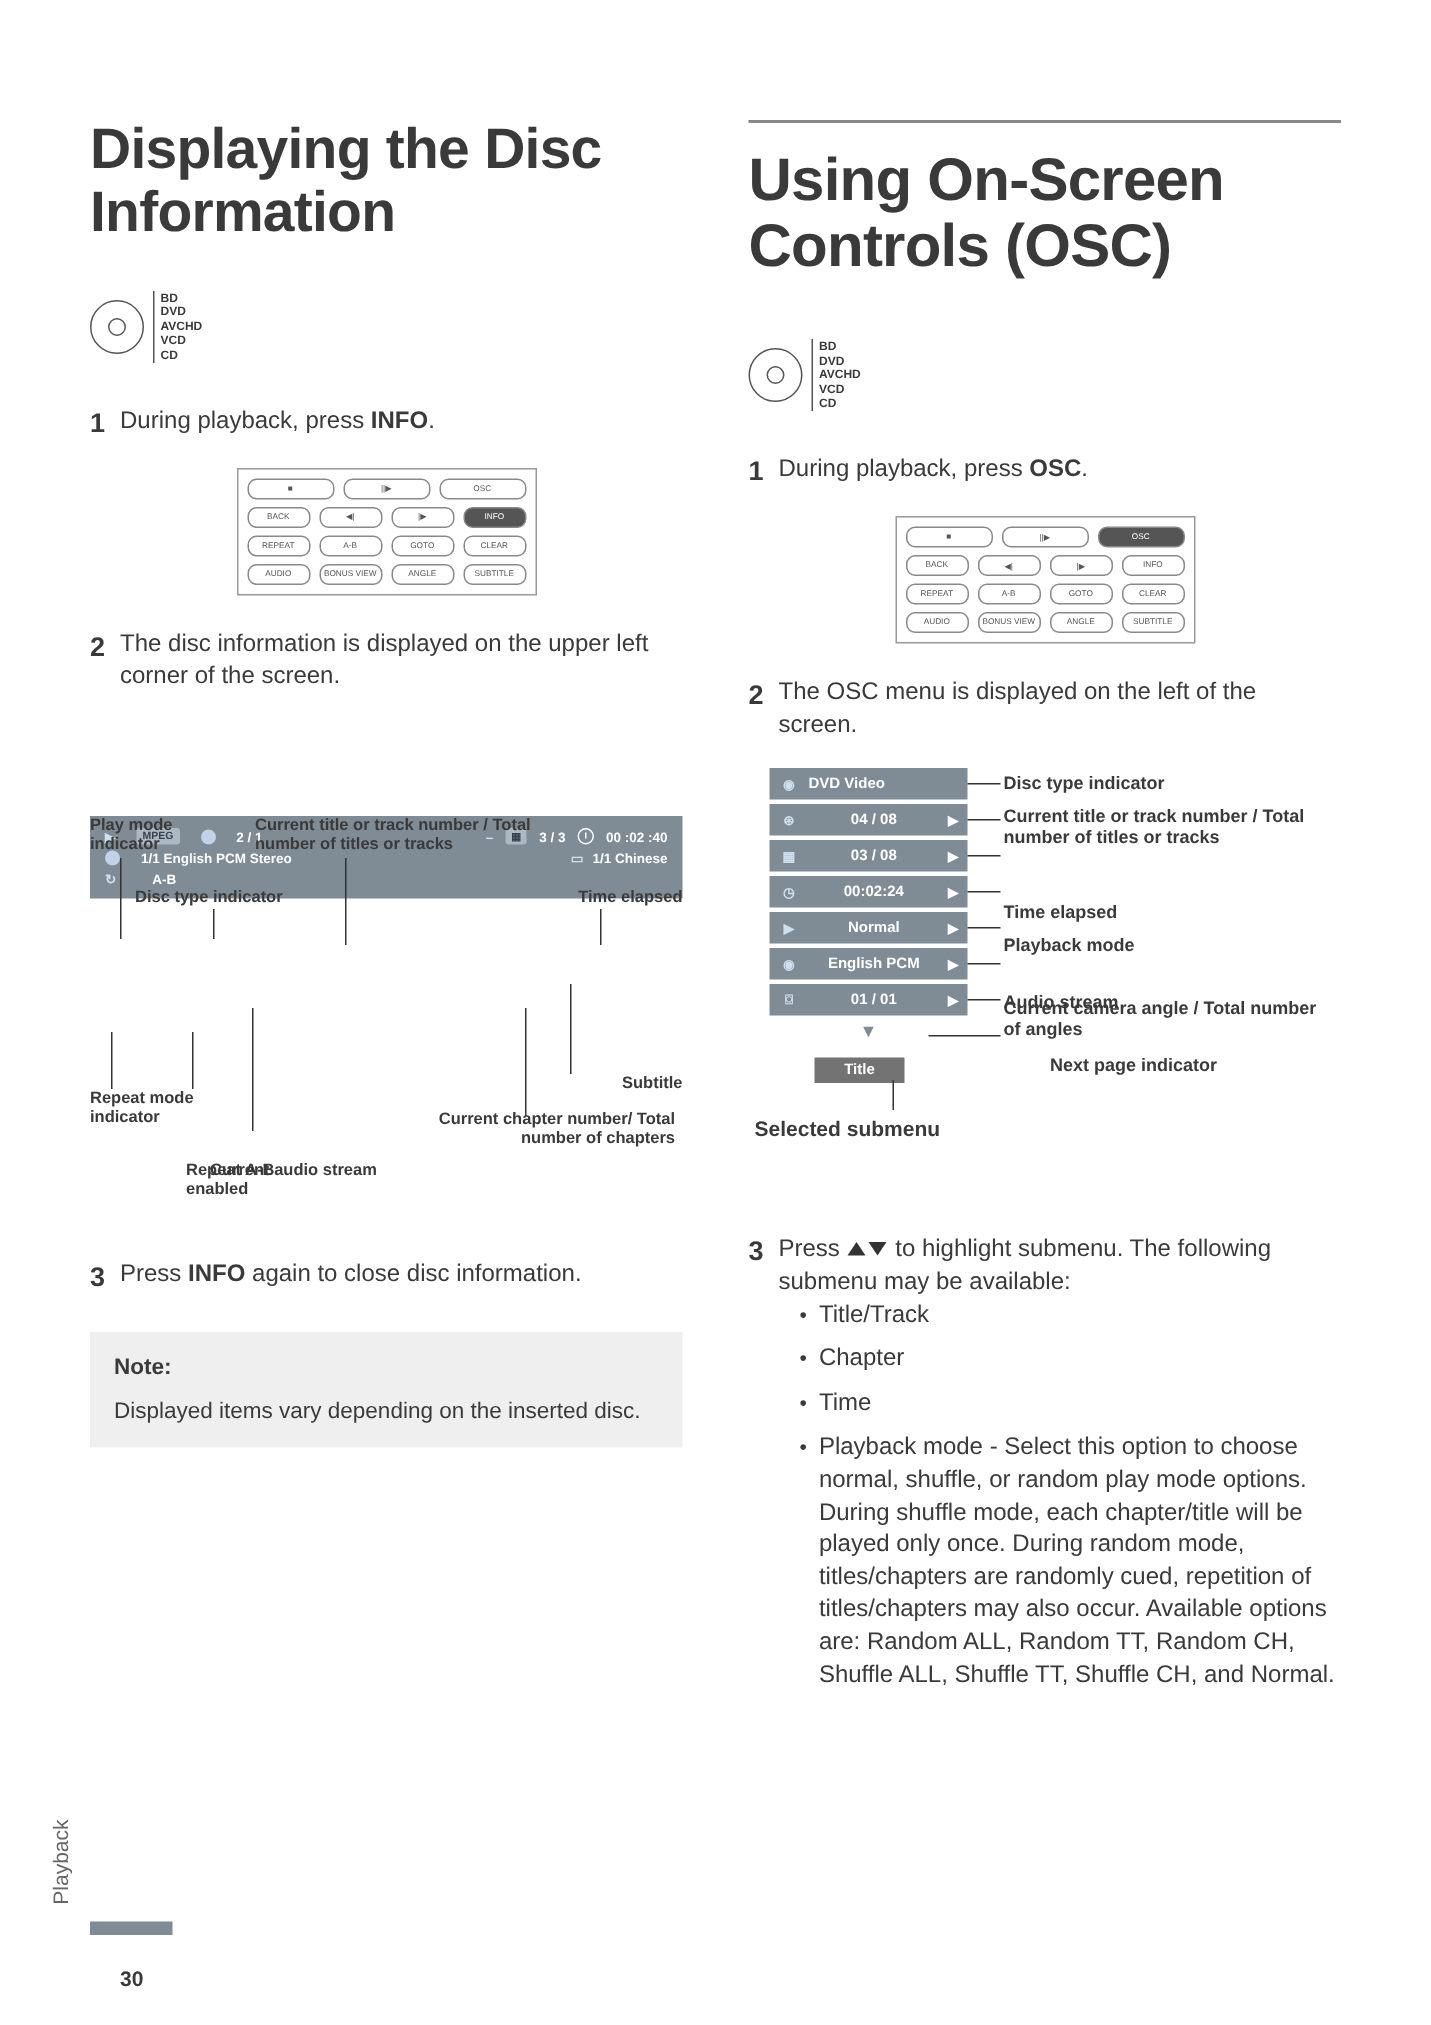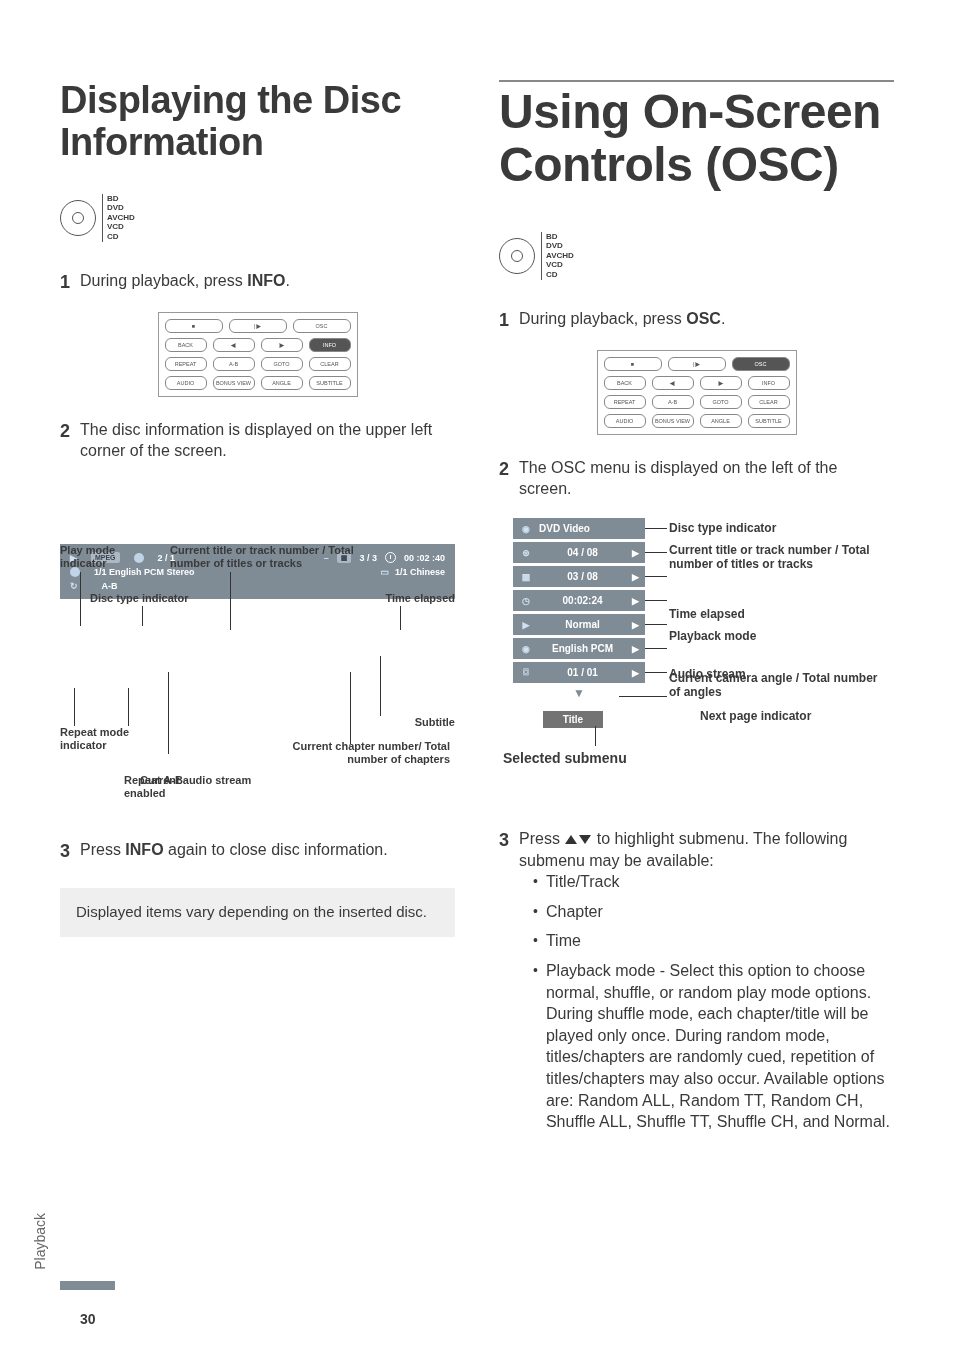--- a/index.html
+++ b/index.html
@@ -24,26 +24,26 @@
     font-family: "Arial Narrow", Arial, sans-serif;
     font-weight: bold;
     font-size: 38px;
     line-height: 1.1;
     margin-bottom: 30px;
     letter-spacing: -0.5px;
   }
   .giant-title {
     font-family: "Arial Narrow", Arial, sans-serif;
     font-weight: bold;
-    font-size: 48px;
+    font-size: 40px;
     line-height: 1.1;
     margin-bottom: 40px;
     letter-spacing: -0.5px;
     border-top: 2px solid #888;
-    padding-top: 4px;
+    padding-top: 16px;
   }
 
   .disc-icon-block {
     display: flex;
     align-items: center;
     gap: 6px;
     margin-bottom: 28px;
   }
   .disc-shape {
     width: 36px;
@@ -303,20 +303,21 @@
     </div>
 
     <div class="step">
       <div class="step-num">3</div>
       <div class="step-body">
         <span>Press </span><span class="bold">INFO</span><span> again to close disc information.</span>
       </div>
     </div>
 
     <div class="note-box">
+      <div class="note-title">Note:</div>
       <div>Displayed items vary depending on the inserted disc.</div>
     </div>
   </div>
 
   <div class="col col-right">
     <h1 class="giant-title">Using On-Screen Controls (OSC)</h1>
 
     <div class="disc-icon-block">
       <div class="disc-shape"></div>
       <div class="disc-formats">

